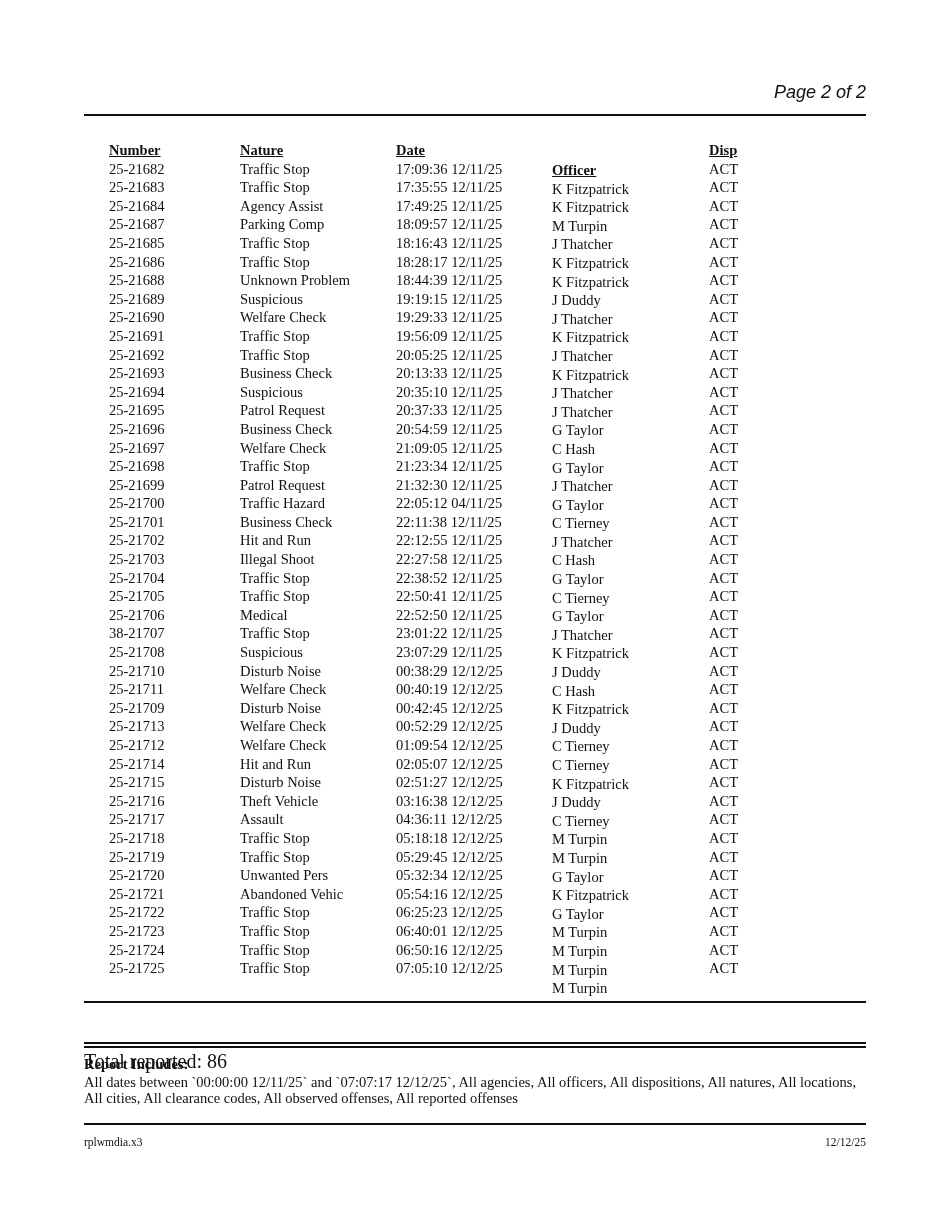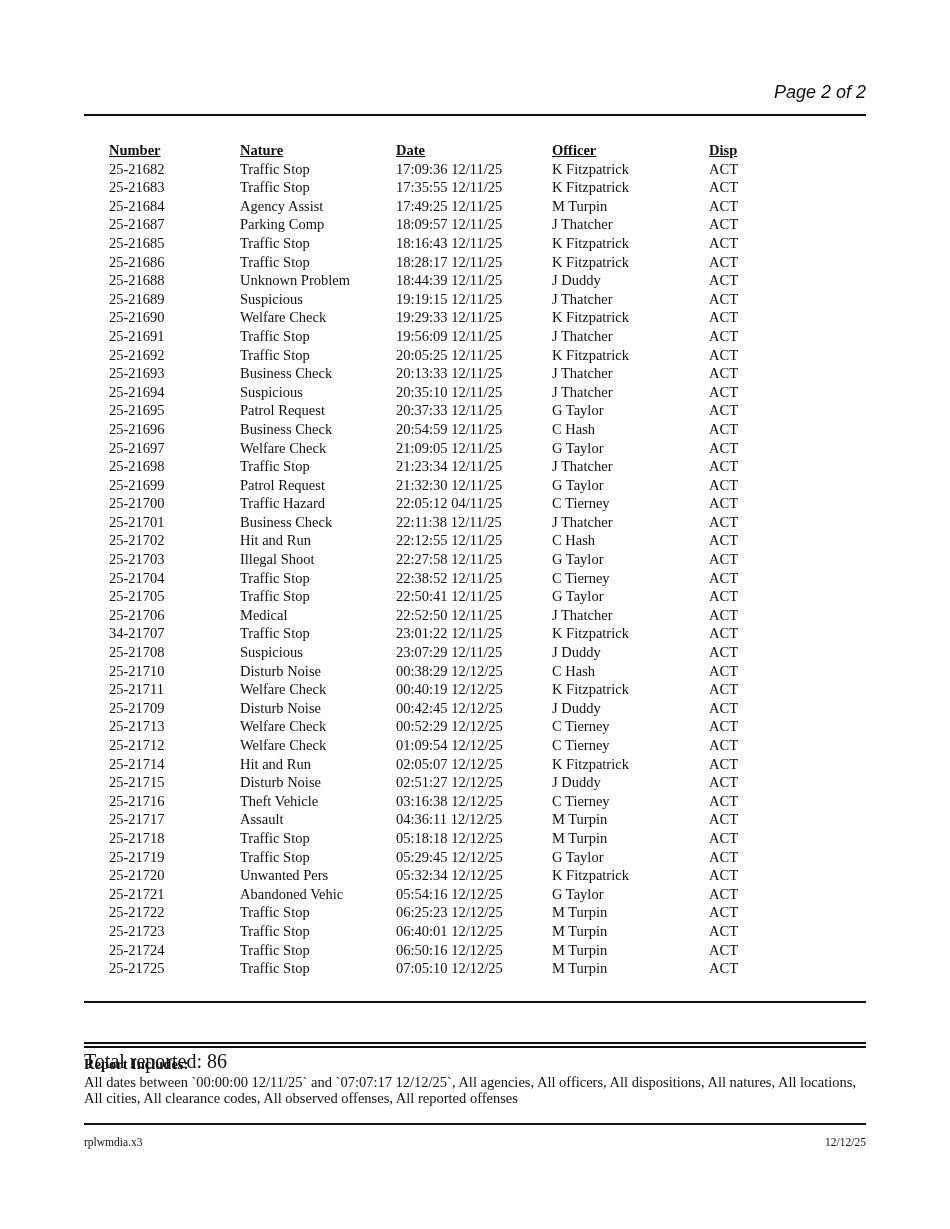--- a/index.html
+++ b/index.html
@@ -13,21 +13,21 @@
     .rule-double-a { top: 1042px; height: 2px; }
     .rule-double-b { top: 1046px; height: 1.5px; }
     .rule-footer { top: 1123px; height: 1.5px; }
 
     .table { position: absolute; left: 84px; top: 141px; font-family: "Liberation Serif", serif; font-size: 14.5px; }
     .row { position: relative; height: 18.6px; line-height: 18.6px; white-space: nowrap; }
     .cell { position: absolute; top: 0; }
     .c-num { left: 16px; margin-left: 9px; }
     .c-nature { left: 156px; }
     .c-date { left: 312px; }
-    .c-officer { left: 468px; }
+    .c-officer { left: 468px; margin-top: 20px; }
     .c-disp { left: 625px; }
     .head .cell { font-weight: bold; text-decoration: underline; }
 
     .total { position: absolute; left: 84px; top: 1013px; font-family: "Liberation Serif", serif; font-size: 20px; margin-top: 37px; }
     .includes-title { position: absolute; left: 84px; top: 1056px; font-family: "Liberation Serif", serif; font-size: 14.5px; font-weight: bold; }
     .includes-text { position: absolute; left: 84px; top: 1074px; width: 790px; font-family: "Liberation Serif", serif; font-size: 14.5px; line-height: 16px; }
     .footer-left { position: absolute; left: 84px; top: 1136px; font-family: "Liberation Serif", serif; font-size: 11.5px; }
     .footer-right { position: absolute; right: 84px; top: 1136px; font-family: "Liberation Serif", serif; font-size: 11.5px; }
   </style>
 </head>
@@ -216,21 +216,21 @@
         <span class="cell c-disp">ACT</span>
       </div>
       <div class="row">
         <span class="cell c-num">25-21706</span>
         <span class="cell c-nature">Medical</span>
         <span class="cell c-date">22:52:50 12/11/25</span>
         <span class="cell c-officer">J Thatcher</span>
         <span class="cell c-disp">ACT</span>
       </div>
       <div class="row">
-        <span class="cell c-num">34-21707</span>
+        <span class="cell c-num">38-21707</span>
         <span class="cell c-nature">Traffic Stop</span>
         <span class="cell c-date">23:01:22 12/11/25</span>
         <span class="cell c-officer">K Fitzpatrick</span>
         <span class="cell c-disp">ACT</span>
       </div>
       <div class="row">
         <span class="cell c-num">25-21708</span>
         <span class="cell c-nature">Suspicious</span>
         <span class="cell c-date">23:07:29 12/11/25</span>
         <span class="cell c-officer">J Duddy</span>

